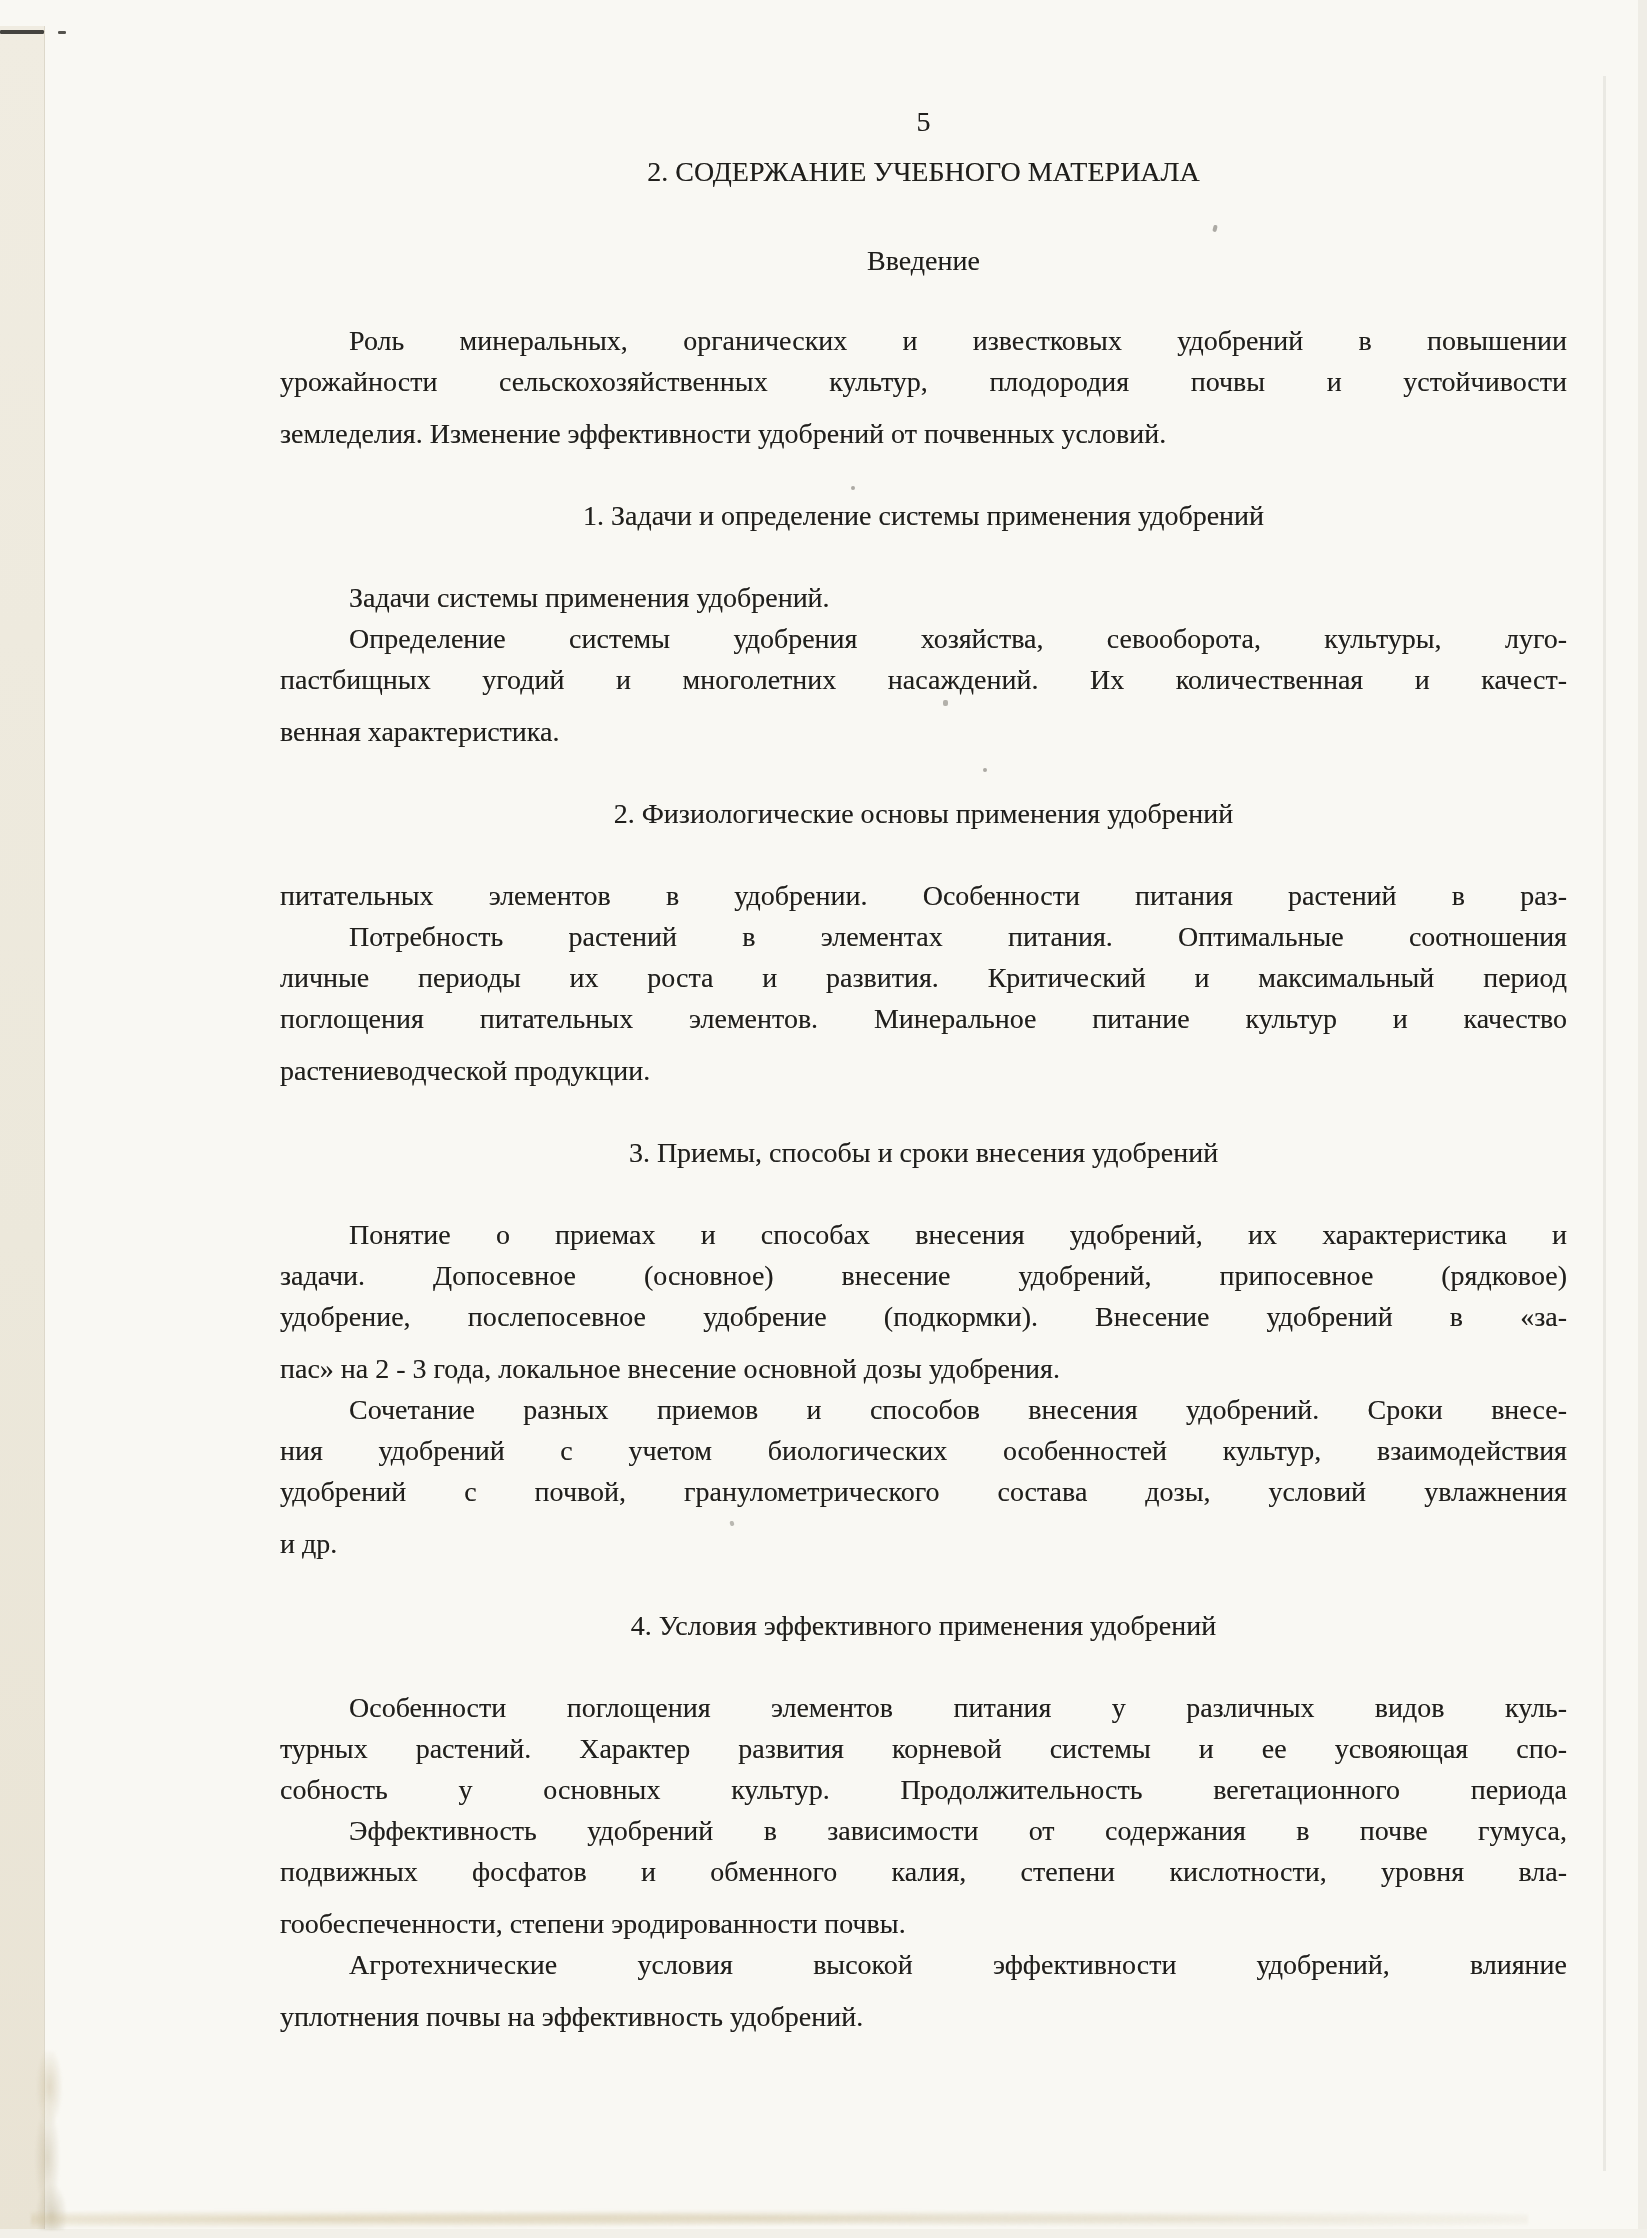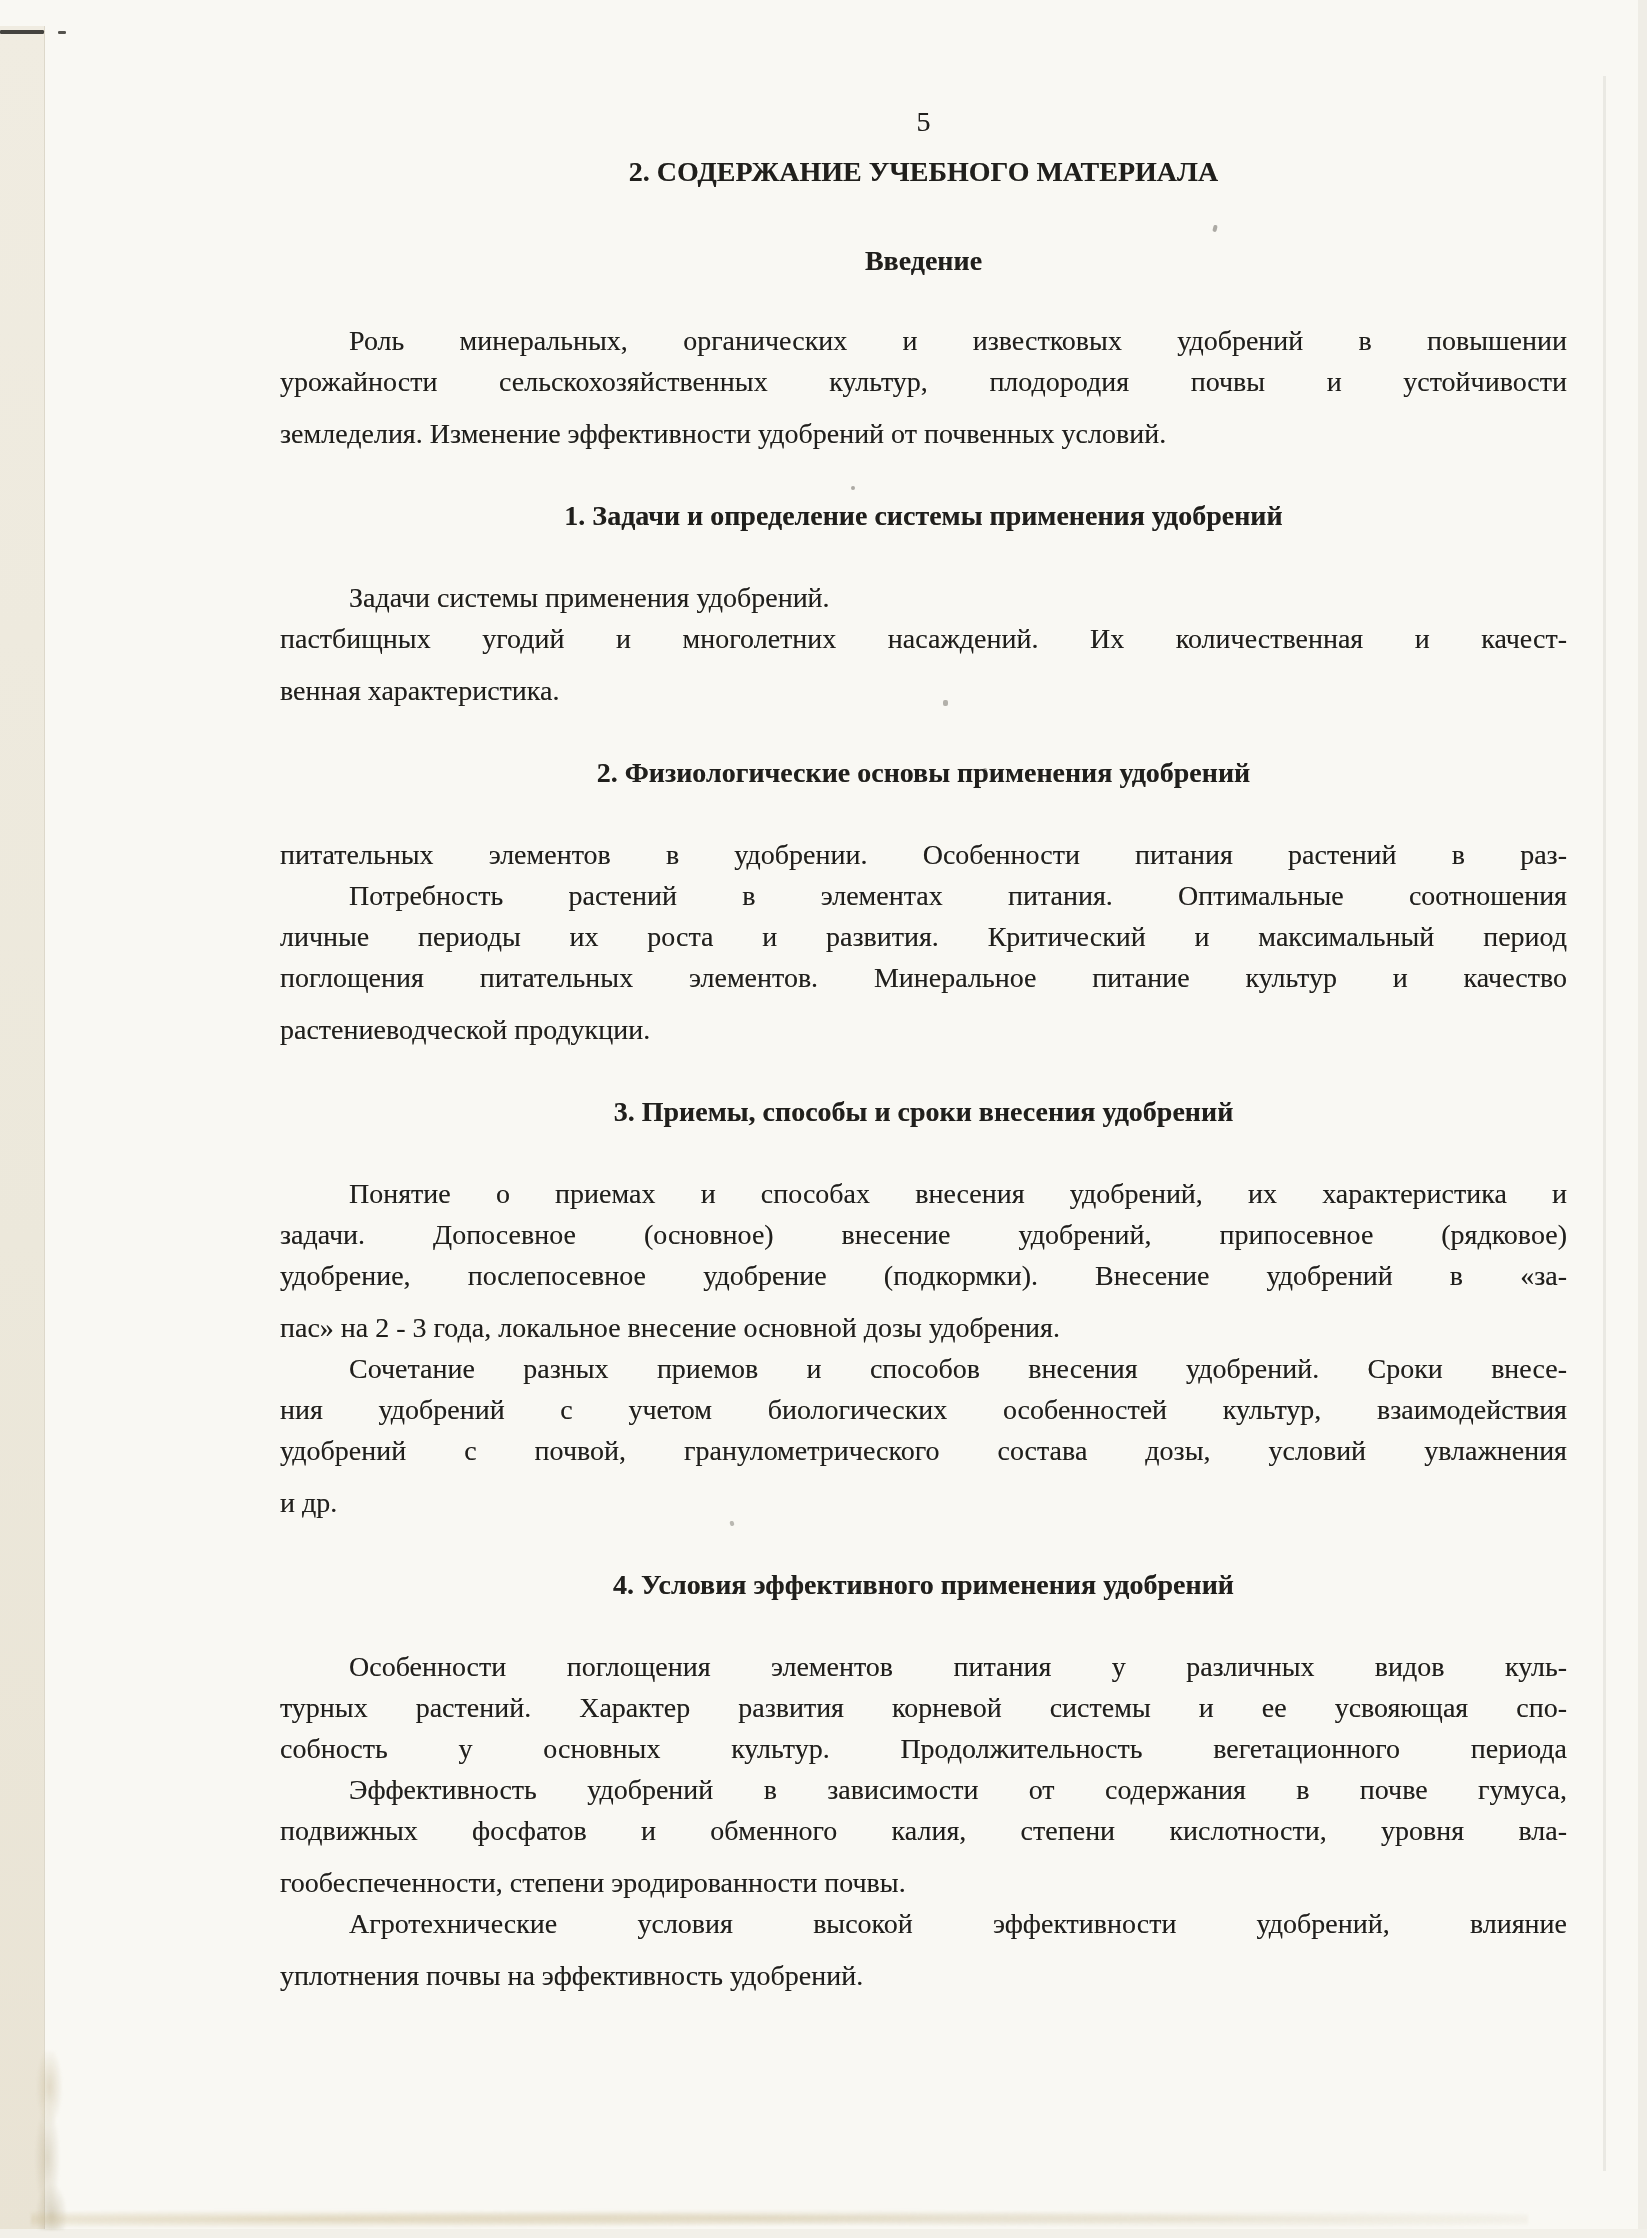--- a/index.html
+++ b/index.html
@@ -47,21 +47,21 @@
   .doc{
     position:absolute;left:280px;top:101px;width:1287px;
     font-size:28px;line-height:41px;color:#201f1c;
     text-shadow:0 0 0.6px rgba(35,33,30,0.45);
   }
   .line{min-height:41px;}
   .jl{text-align:justify;text-align-last:justify;height:41px;overflow:hidden;}
   .last{text-align:justify;text-align-last:left;height:41px;overflow:hidden;margin-top:11px;}
   .ind{text-indent:69px;}
   .center{text-align:center;text-align-last:center;}
-  .bold{font-weight:bold;}
+  .bold{font-weight:normal;}
   .mt1{margin-top:41px;}
   .mt-title{margin-top:8.8px;}
   .mt-intro-h{margin-top:48px;text-align:center;}
   .mt-intro-p{margin-top:39px;}
 </style>
 </head>
 <body>
 
 <div class="page">
 
@@ -90,20 +90,21 @@
       <div class="line jl ind">Роль минеральных, органических и известковых удобрений в повышении</div>
       <div class="line jl">урожайности сельскохозяйственных культур, плодородия почвы и устойчивости</div>
       <div class="line last">земледелия. Изменение эффективности удобрений от почвенных условий.</div>
     </div>
 
     <div class="line center bold mt1">1. Задачи и определение системы применения удобрений</div>
     <div class="para mt1">
       <div class="line last ind">Задачи системы применения удобрений.</div>
     </div>
     <div class="para">
+      <div class="line jl ind">Определение системы удобрения хозяйства, севооборота, культуры, луго-</div>
       <div class="line jl">пастбищных угодий и многолетних насаждений. Их количественная и качест-</div>
       <div class="line last">венная характеристика.</div>
     </div>
 
     <div class="line center bold mt1">2. Физиологические основы применения удобрений</div>
     <div class="para mt1">
       <div class="line jl">питательных элементов в удобрении. Особенности питания растений в раз-</div>
       <div class="line jl ind">Потребность растений в элементах питания. Оптимальные соотношения</div>
       <div class="line jl">личные периоды их роста и развития. Критический и максимальный период</div>
       <div class="line jl">поглощения питательных элементов. Минеральное питание культур и качество</div>

